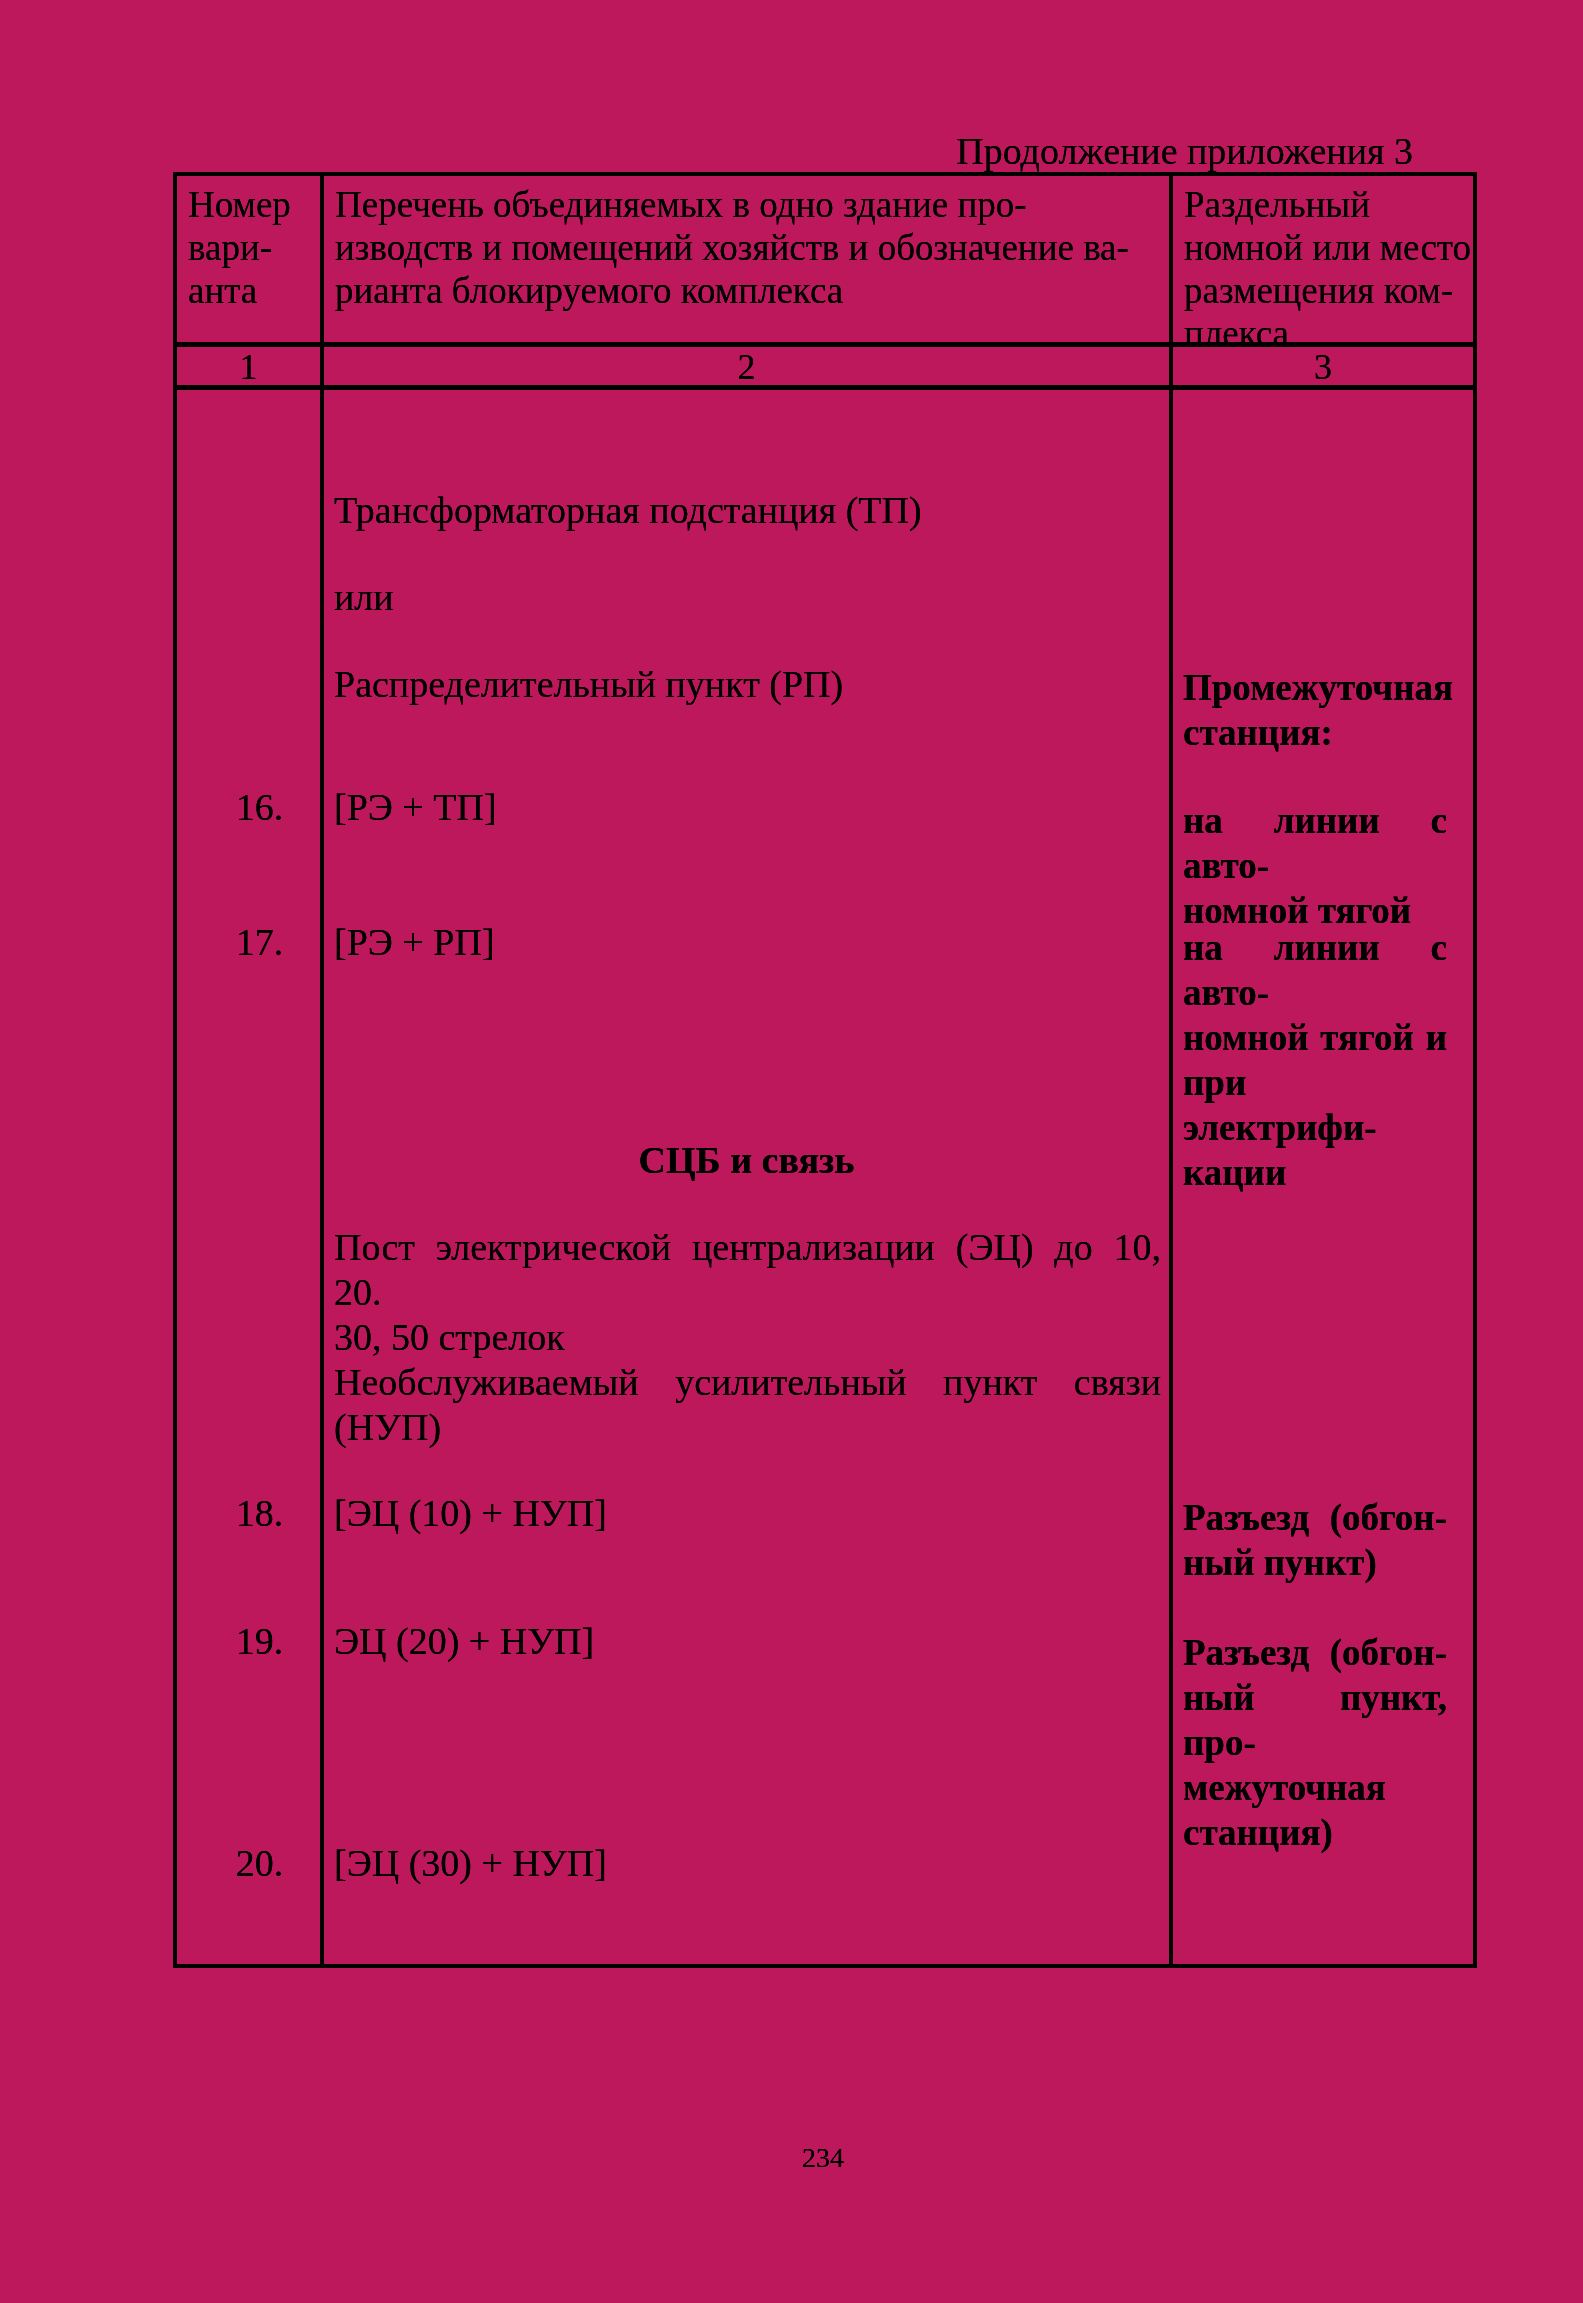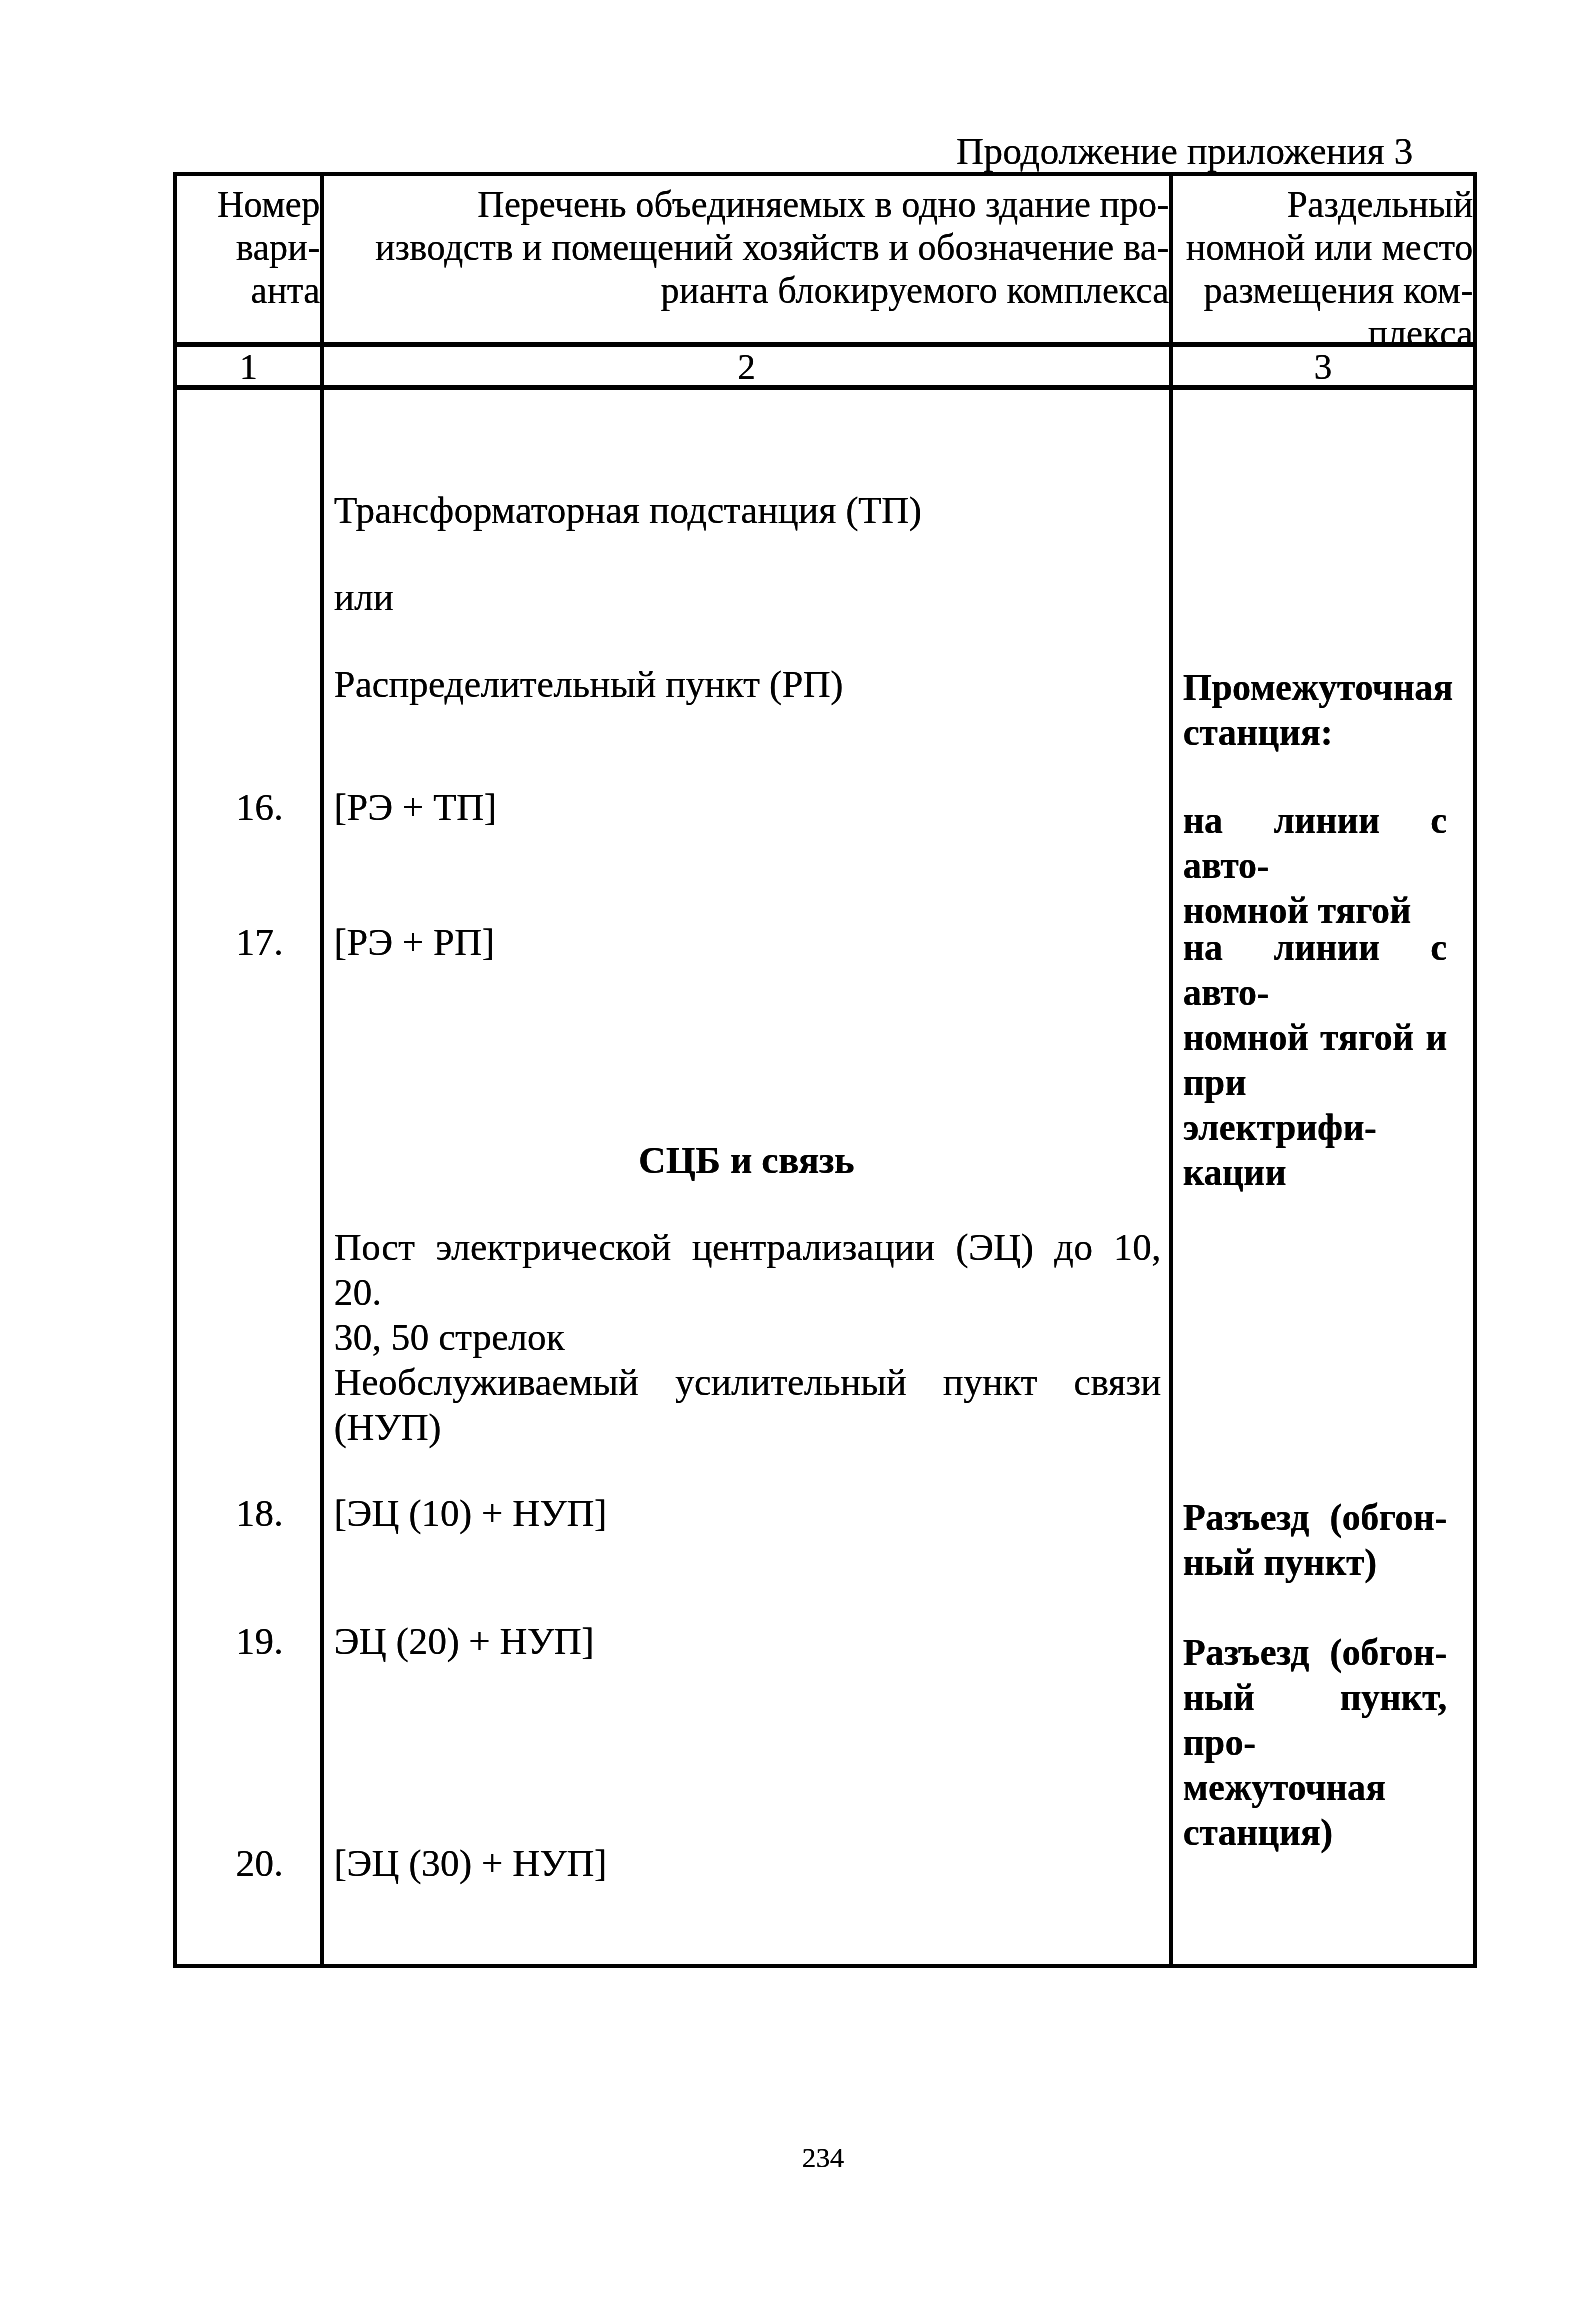--- a/index.html
+++ b/index.html
@@ -1,21 +1,21 @@
 <!DOCTYPE html>
 <html><head>
 <meta charset="utf-8">
 <style>
   html, body { margin: 0; padding: 0; background: #e8e8e8; }
   .page {
     position: relative;
     width: 1583px;
     height: 2303px;
     margin: 0 auto;
-    background: #ffffff;
+    background: #be185d;
     font-family: "Liberation Serif", "DejaVu Serif", serif;
     color: #000;
     text-shadow: 0 0 0.6px currentColor; 
     overflow: hidden;
   }
   .doc-title {
     position: absolute;
     top: 130px;
     right: 170px;
     font-size: 38px;
@@ -31,25 +31,26 @@
     box-sizing: border-box;
     border: 4px solid #000;
     display: grid;
     grid-template-columns: 147px 849px 1fr;
     grid-template-rows: 171px 43px 1fr;
   }
   .cell { box-sizing: border-box; overflow: hidden; }
   .vline { border-right: 4px solid #000; }
   .hline { border-bottom: 5px solid #000; }
   .hdr {
-    text-align: right;
+    text-align: left;
     font-size: 37px;
     line-height: 43px;
     padding-top: 7px;
     white-space: pre-line;
+    padding-left: 11px;
   }
   .colnum {
     text-align: center;
     font-size: 36px;
     line-height: 38px;
     padding-top: 1px;
   }
   .bodycell { position: relative; font-size: 38px; }
   .blk { position: absolute; line-height: 45px; }
   .num-blk { left: 11px; width: 100%; text-align: center; }

